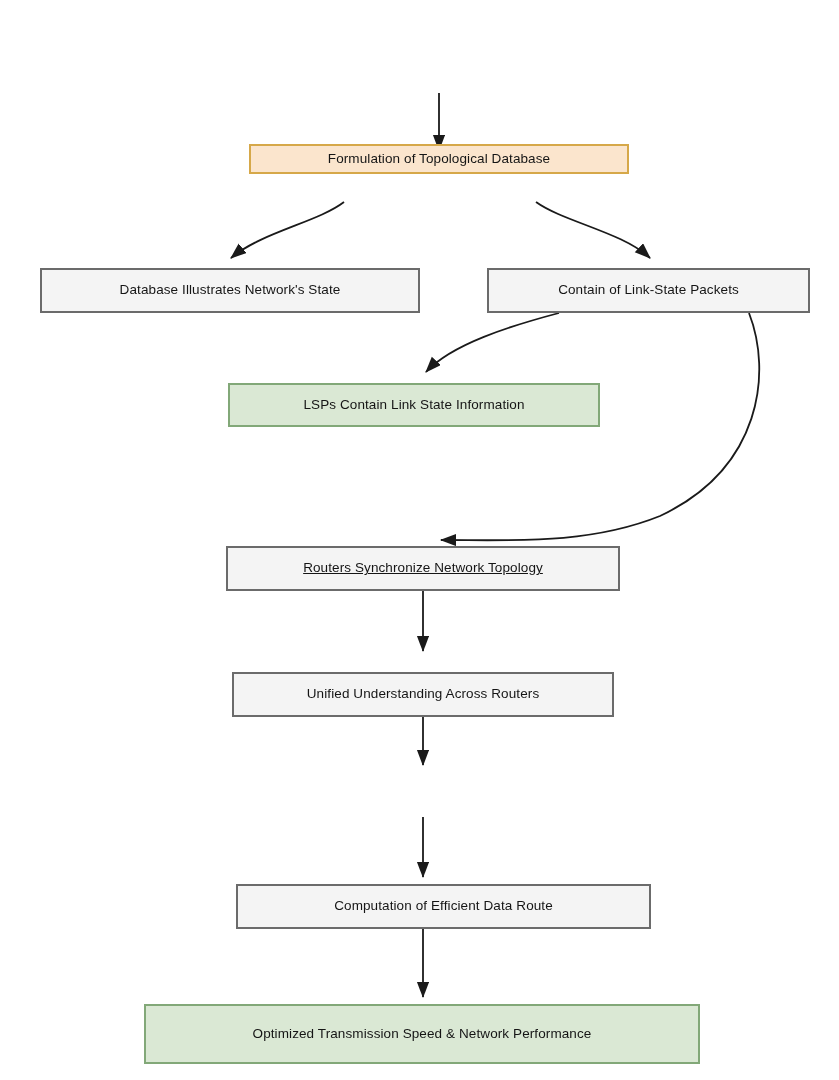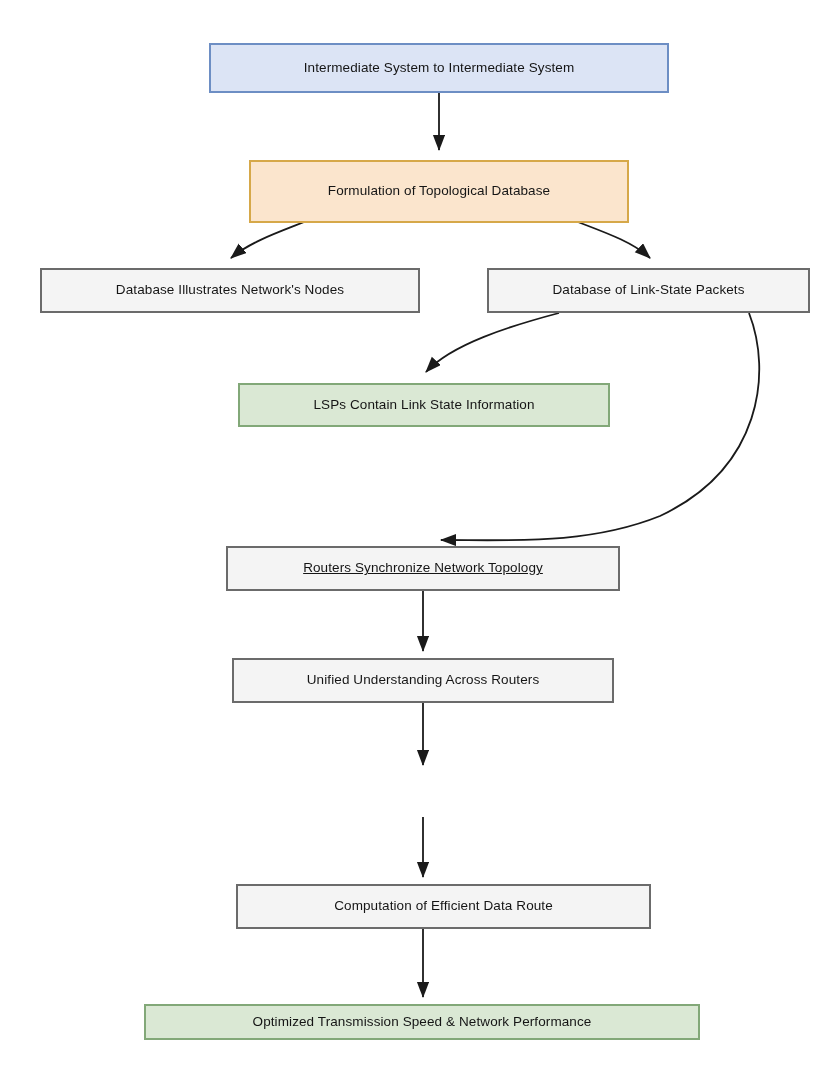--- a/index.html
+++ b/index.html
@@ -80,50 +80,47 @@
 
     <path d="M423,591 L423,651" fill="none" stroke="#1a1a1a" stroke-width="1.8" marker-end="url(#arrowhead)"></path>
 
     <path d="M423,703 L423,765" fill="none" stroke="#1a1a1a" stroke-width="1.8" marker-end="url(#arrowhead)"></path>
 
     <path d="M423,817 L423,877" fill="none" stroke="#1a1a1a" stroke-width="1.8" marker-end="url(#arrowhead)"></path>
 
     <path d="M423,929 L423,997" fill="none" stroke="#1a1a1a" stroke-width="1.8" marker-end="url(#arrowhead)"></path>
   </svg>
 
-  <div class="node blue" id="node-isis" style="left: 209px; top: 43px; width: 460px; height: 50px;">
-    <span>Intermediate System to Intermediate System</span>
-  </div>
 
-  <div class="node orange" id="node-topo_db" style="left: 249px; top: 160px; width: 380px; height: 63px;">
+  <div class="node orange" id="node-topo_db" style="left: 249px; top: 144px; width: 380px; height: 30px;">
     <span>Formulation of Topological Database</span>
   </div>
 
   <div class="node gray" id="node-db_nodes" style="left: 40px; top: 268px; width: 380px; height: 45px;">
-    <span>Database Illustrates Network's Nodes</span>
+    <span>Database Illustrates Network's State</span>
   </div>
 
   <div class="node gray" id="node-exchange_lsp" style="left: 487px; top: 268px; width: 323px; height: 45px;">
-    <span>Database of Link-State Packets</span>
+    <span>Contain of Link-State Packets</span>
   </div>
 
-  <div class="node green" id="node-lsp_info" style="left: 238px; top: 383px; width: 372px; height: 44px;">
+  <div class="node green" id="node-lsp_info" style="left: 228px; top: 383px; width: 372px; height: 44px;">
     <span>LSPs Contain Link State Information</span>
   </div>
 
   <div class="node gray" id="node-sync_topo" style="left: 226px; top: 546px; width: 394px; height: 45px; text-decoration: underline;">
     <span>Routers Synchronize Network Topology</span>
   </div>
 
-  <div class="node gray" id="node-unified" style="left: 232px; top: 658px; width: 382px; height: 45px; text-align: center;">
+  <div class="node gray" id="node-unified" style="left: 232px; top: 672px; width: 382px; height: 45px; text-align: center;">
     <span>Unified Understanding Across Routers</span>
   </div>
 
 
   <div class="node gray" id="node-efficient_route" style="left: 236px; top: 884px; width: 415px; height: 45px;">
     <span>Computation of Efficient Data Route</span>
   </div>
 
-  <div class="node green" id="node-optimized" style="left: 144px; top: 1004px; width: 556px; height: 36px;">
+  <div class="node green" id="node-optimized" style="left: 144px; top: 1004px; width: 556px; height: 60px;">
     <span>Optimized Transmission Speed &amp; Network Performance</span>
   </div>
 
 </div>
 
 </body></html>

